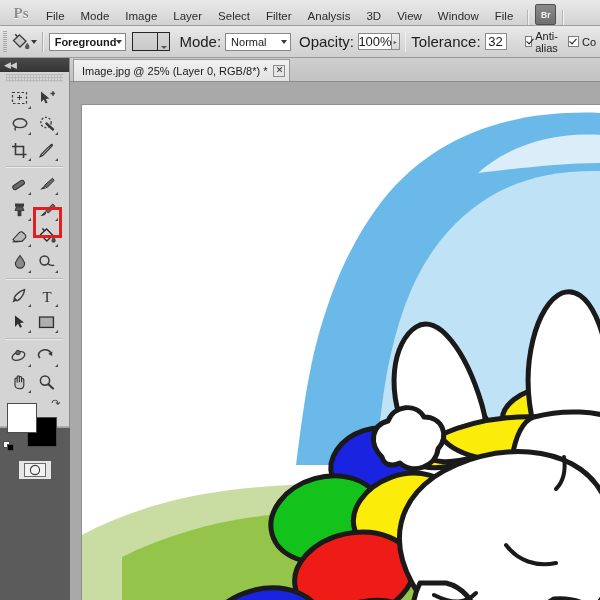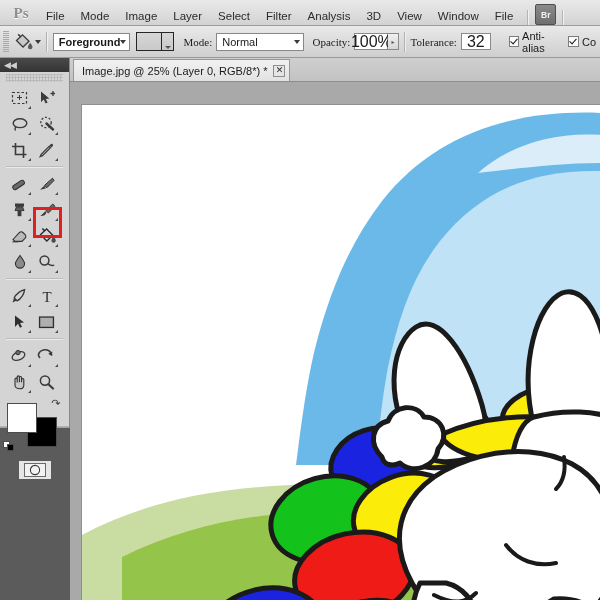--- a/index.html
+++ b/index.html
@@ -55,38 +55,38 @@
   }
   .tool-preview{
     width:26px;height:24px;display:flex;align-items:center;justify-content:center;
   }
   .tri-down{
     width:0;height:0;border-left:3.5px solid transparent;
     border-right:3.5px solid transparent;border-top:4px solid #3a3a3a;
   }
   .opt-sep{width:1px;height:20px;background:#b0b0b0;
            border-right:1px solid #f0f0f0;margin:0 5px;}
-  .opt-label{font-size:11px;color:#202020;margin-right:4px;white-space:nowrap;font-family:Liberation Serif, serif;}
+  .opt-label{font-size:15px;color:#202020;margin-right:4px;white-space:nowrap;}
   .combo{
     height:18px;background:#fff;border:1px solid #888;
     display:flex;align-items:center;padding:0 3px 0 5px;
     font-size:11px;box-sizing:border-box;
   }
   .combo .tri-down{margin-left:6px;}
   .swatch-group{display:flex;border:1px solid #262626;height:19px;box-sizing:border-box;}
   .swatch-main{width:24px;background:linear-gradient(#d6d6d6,#c9c9c9);}
   .swatch-side{width:11px;background:linear-gradient(#d6d6d6,#c9c9c9);
     border-left:1px solid #262626;display:flex;align-items:flex-end;
     justify-content:center;padding-bottom:1px;}
   .micro-tri{width:0;height:0;border-left:3px solid transparent;
     border-right:3px solid transparent;border-top:3.5px solid #555;}
   .numfield{
     height:17px;background:#fff;border:1px solid #8a8a8a;
     display:flex;align-items:center;justify-content:center;
-    font-size:16px;box-sizing:border-box;
+    font-size:13px;box-sizing:border-box;
   }
   .spinner{
     width:11px;height:17px;background:linear-gradient(#efefef,#d8d8d8);
     border:1px solid #8a8a8a;border-left:none;box-sizing:border-box;
     display:flex;align-items:center;justify-content:center;font-size:6px;color:#555;
   }
   .chk{display:flex;align-items:center;margin-right:4px;}
   .chkbox{
     width:11px;height:11px;background:#fbfbfb;border:1px solid #7d7d7d;
     margin-right:3px;position:relative;box-sizing:border-box;

